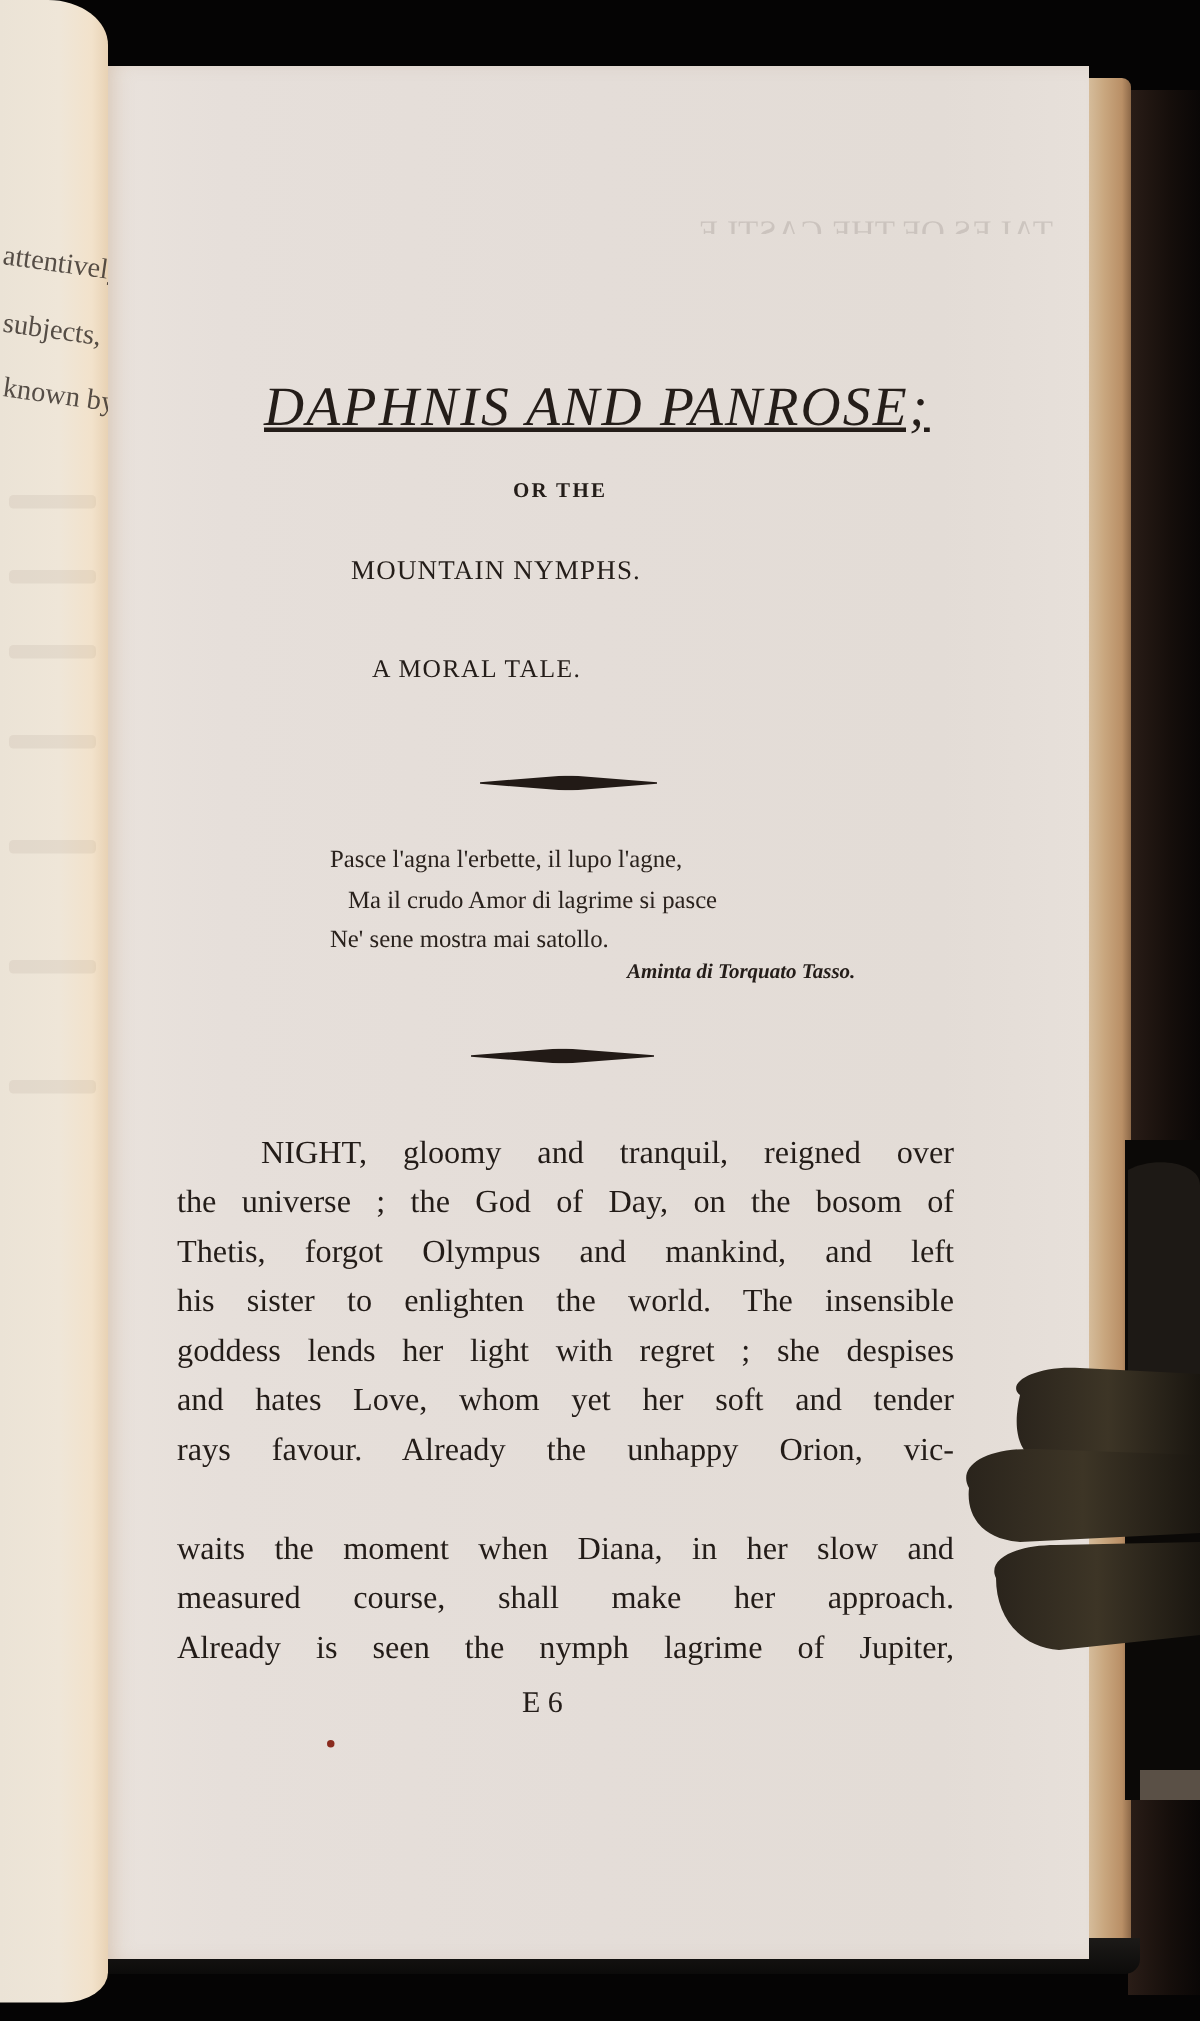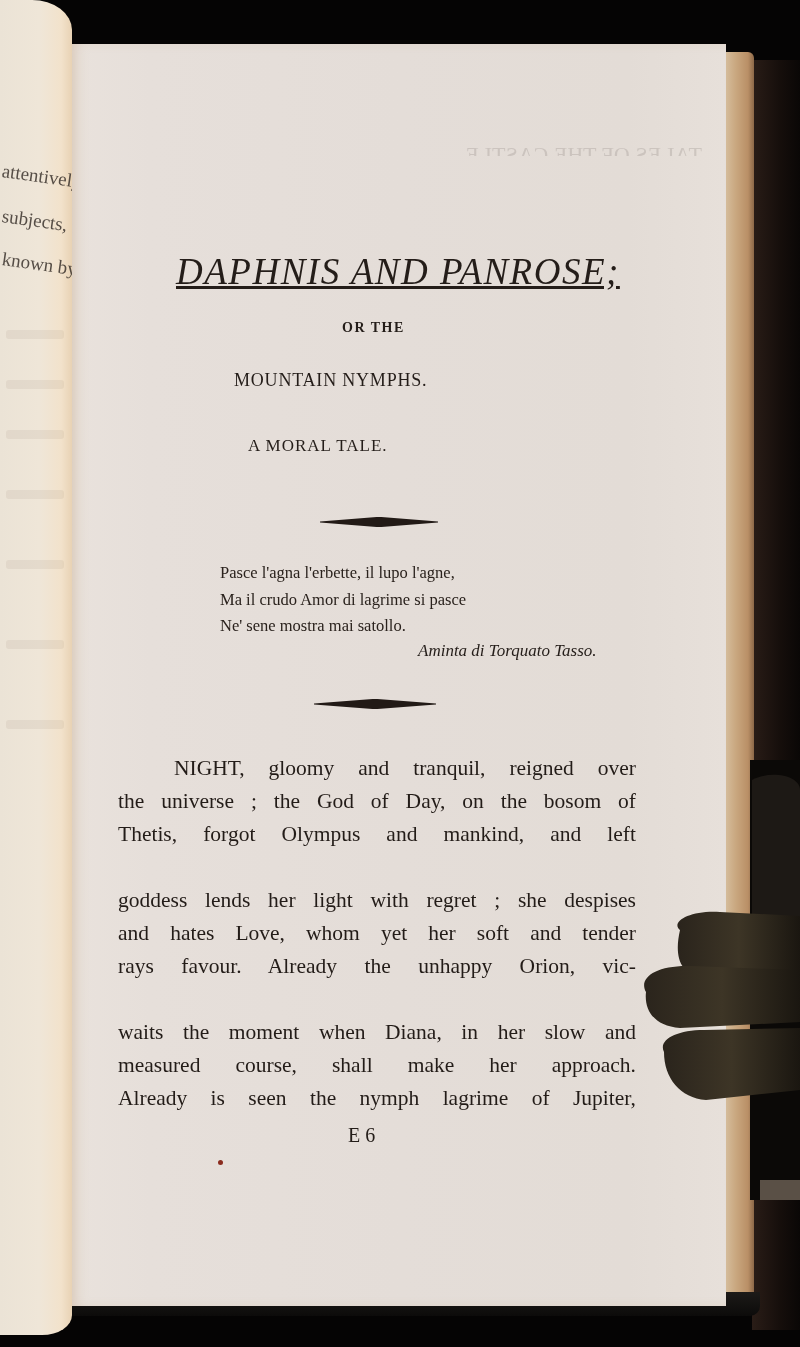--- a/index.html
+++ b/index.html
@@ -67,23 +67,23 @@
 
     .rule {
       position: absolute; height: 10px; background: #221a16;
       clip-path: polygon(0 45%, 48% 0, 52% 0, 100% 45%, 100% 55%, 52% 100%, 48% 100%, 0 55%);
     }
     .rule-1 { left: 248px; top: 473px; width: 118px; }
     .rule-2 { left: 242px; top: 655px; width: 122px; }
 
     .verse { left: 148px; font-size: 16.5px; color: #2a221d; }
     .v1 { top: 519px; }
-    .v2 { top: 546px; }
+    .v2 { top: 546px; margin-left: 12px; }
     .v3 { top: 572px; }
-    .attrib { left: 346px; top: 597px; font-size: 17px; font-style: italic; }
+    .attrib { left: 346px; top: 597px; font-size: 14px; font-style: italic; font-weight: bold; }
 
     .body-line {
       position: absolute; left: 46px; width: 518px; font-size: 21.5px;
       color: #231c18; text-align: justify; text-align-last: justify; white-space: nowrap;
     }
     .body-line.first { left: 102px; width: 462px; }
 
     .page-sig { left: 276px; top: 1080px; font-size: 20px; }
     .dot-mark {
       position: absolute; left: 146px; top: 1116px; width: 5px; height: 5px;
@@ -130,20 +130,21 @@
     <div class="text verse v1">Pasce l'agna l'erbette, il lupo l'agne,</div>
     <div class="text verse v2">Ma il crudo Amor di lagrime si pasce</div>
     <div class="text verse v3">Ne' sene mostra mai satollo.</div>
     <div class="text attrib">Aminta di Torquato Tasso.</div>
 
     <div class="rule rule-2"></div>
 
     <div class="body-line first" style="top:712px">NIGHT, gloomy and tranquil, reigned over</div>
     <div class="body-line" style="top:745px">the universe ; the God of Day, on the bosom of</div>
     <div class="body-line" style="top:778px">Thetis, forgot Olympus and mankind, and left</div>
+    <div class="body-line" style="top:811px">his sister to enlighten the world.  The insensible</div>
     <div class="body-line" style="top:844px">goddess lends her light with regret ; she despises</div>
     <div class="body-line" style="top:877px">and hates Love, whom yet her soft and tender</div>
     <div class="body-line" style="top:910px">rays favour.  Already the unhappy Orion, vic-</div>
     <div class="body-line" style="top:976px">waits the moment when Diana, in her slow and</div>
     <div class="body-line" style="top:1009px">measured course, shall make her approach.</div>
     <div class="body-line" style="top:1042px">Already is seen the nymph lagrime of Jupiter,</div>
 
     <div class="text page-sig">E 6</div>
     <div class="dot-mark"></div>
   </div>

